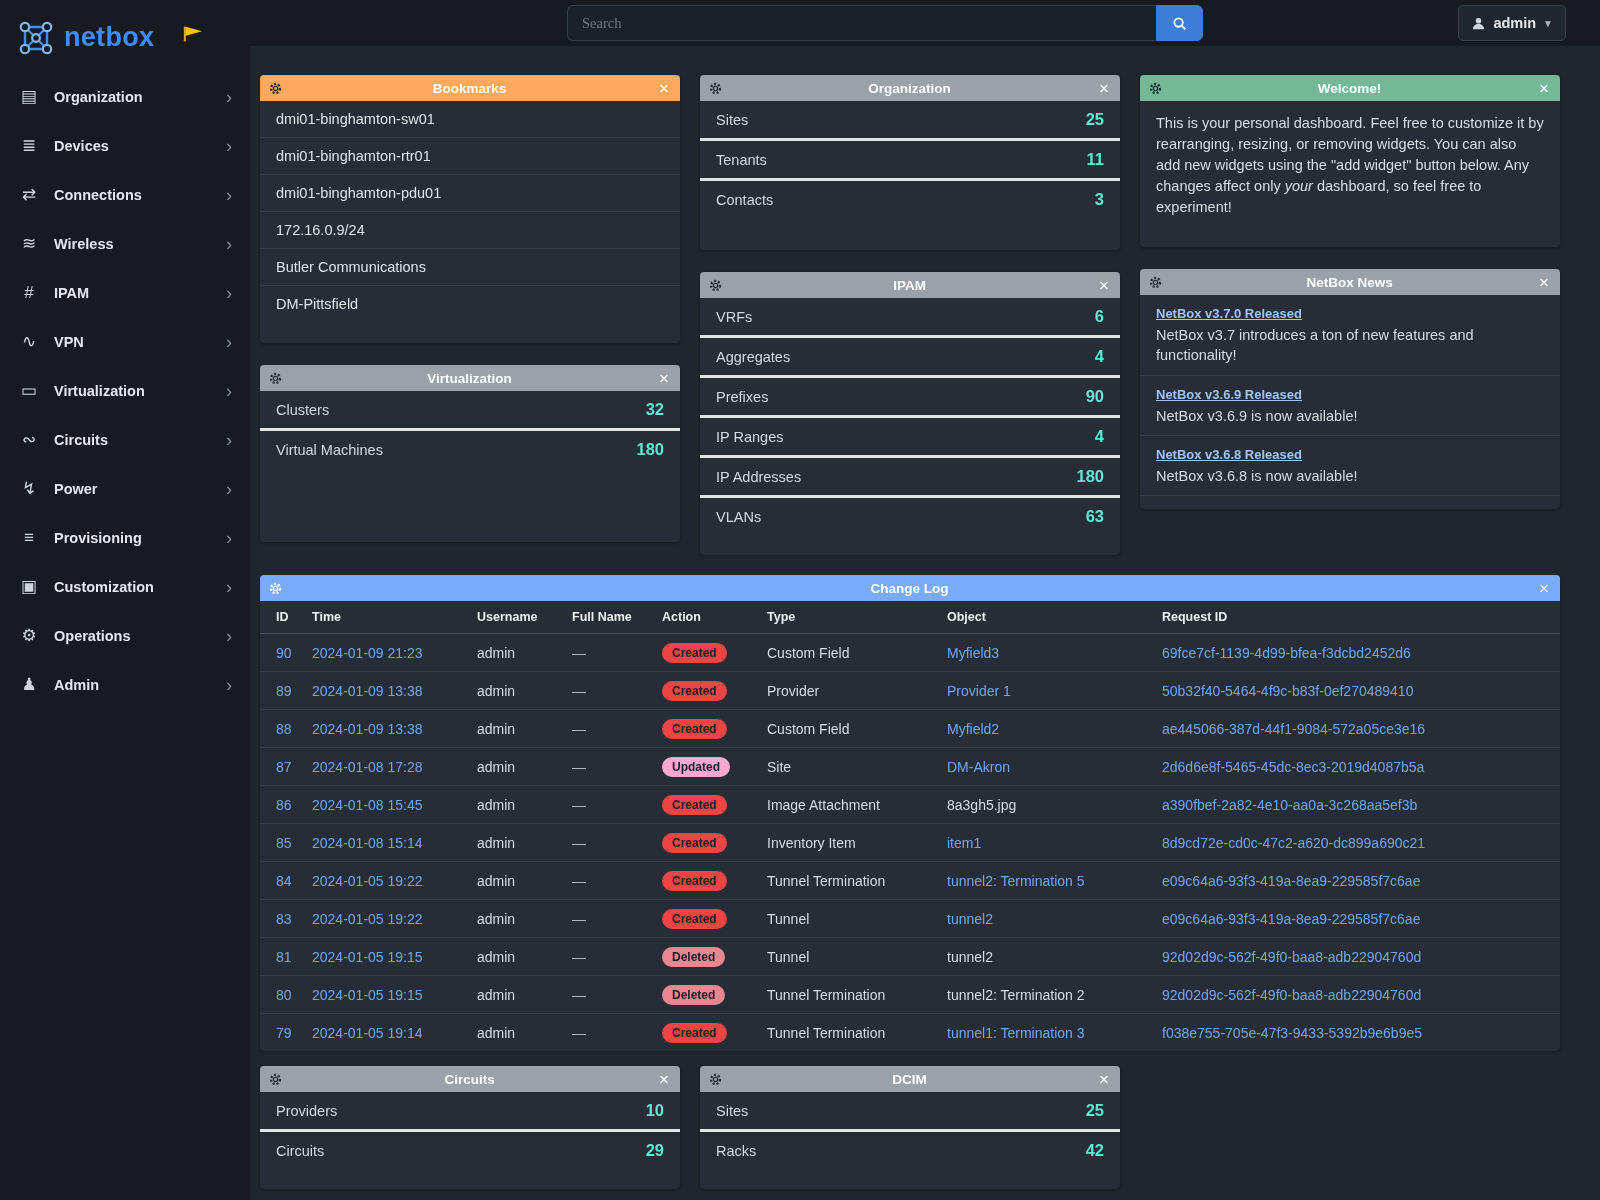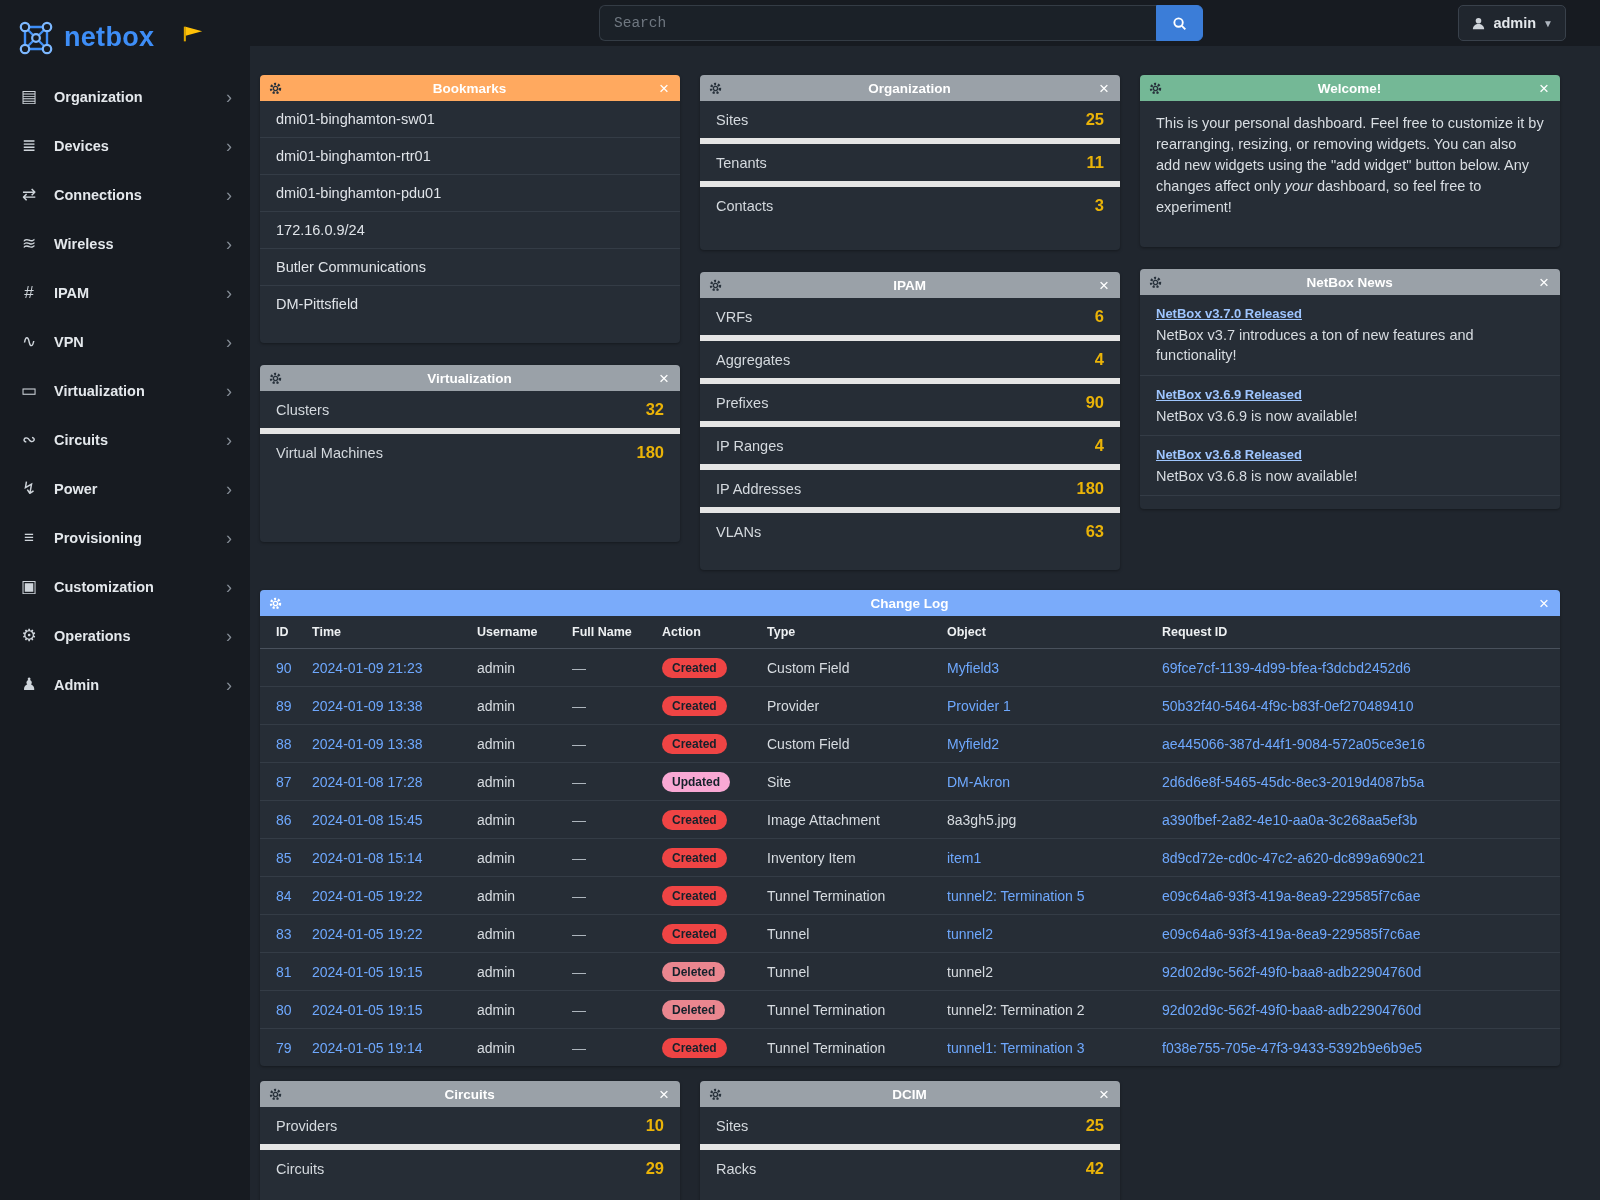--- a/index.html
+++ b/index.html
@@ -17,21 +17,21 @@
   .pennant{margin-left:28px;margin-top:-8px;}
   .nav-item{display:flex;align-items:center;gap:14px;padding:0 18px;height:49px;cursor:pointer;}
   .nav-icon{width:22px;text-align:center;font-size:17px;color:#cfd5db;}
   .nav-label{flex:1;font-size:14.5px;font-weight:600;color:#e4e8ec;}
   .nav-chevron{color:#848c95;font-size:18px;line-height:1;}
 
   
   .main{flex:1;display:flex;flex-direction:column;min-width:0;}
   .topbar{height:46px;flex:none;background:#171b21;position:relative;display:flex;align-items:center;justify-content:center;}
   .search-group{display:flex;width:636px;height:36px;margin-left:-80px;}
-  .search-input{flex:1;background:#1b2128;border:1px solid #343c45;border-right:none;border-radius:6px 0 0 6px;color:#d7dce1;padding:0 14px;font-size:14.5px;outline:none;font-family:Liberation Mono, monospace;margin-left:32px;}
+  .search-input{flex:1;background:#1b2128;border:1px solid #343c45;border-right:none;border-radius:6px 0 0 6px;color:#d7dce1;padding:0 14px;font-size:14.5px;outline:none;font-family:Liberation Serif, serif;}
   .search-input::placeholder{color:#6f7780;}
   .search-btn{width:47px;background:#3b7dd8;border:1px solid #3b7dd8;border-radius:0 6px 6px 0;display:flex;align-items:center;justify-content:center;cursor:pointer;}
   .user-menu{position:absolute;right:34px;top:5px;height:36px;box-sizing:border-box;display:flex;align-items:center;gap:7px;padding:0 12px;background:#20262e;border:1px solid #39414b;border-radius:5px;color:#e4e8ec;font-size:14.5px;font-weight:600;cursor:pointer;font-family:inherit;}
   .caret{font-size:10px;color:#aeb6bf;}
 
   
   .content{flex:1;overflow:hidden;padding:29px 10px 0 10px;box-sizing:border-box;}
   .masonry{display:flex;gap:20px;align-items:flex-start;}
   .mcol{width:420px;flex:none;display:flex;flex-direction:column;gap:22px;}
 
@@ -47,24 +47,24 @@
   .close{color:#fff;font-size:17px;line-height:1;cursor:pointer;padding:0 2px;}
 
   
   .list{padding-bottom:9px;}
   .list-row{padding:10px 16px;font-size:14.5px;color:#dfe3e8;border-bottom:1px solid #343c46;cursor:pointer;}
   .list-row:last-child{border-bottom:none;}
   .card-bookmarks{min-height:268px;}
 
   
   .stats{padding-bottom:20px;}
-  .stat-row{display:flex;justify-content:space-between;align-items:center;padding:9px 16px;border-bottom:6px solid #e5e5e5;cursor:pointer;}
+  .stat-row{display:flex;justify-content:space-between;align-items:center;padding:9px 16px;border-bottom:3px solid #e5e5e5;cursor:pointer;}
   .stat-row:last-child{border-bottom:none;}
   .stat-label{font-size:14.5px;color:#d4d9de;}
-  .stat-value{font-weight:bold;font-size:16.5px;color:#eab308;}
+  .stat-value{font-weight:bold;font-size:16.5px;color:#5eead4;}
   .card-organization{min-height:175px;}
   .card-ipam{min-height:275px;}
   .card-virtualization{min-height:177px;}
 
   
   .card-welcome{min-height:172px;}
   .welcome-body{padding:12px 16px;font-size:14.5px;line-height:1.45;color:#d9dee3;}
 
   
   .card-news{height:240px;}

